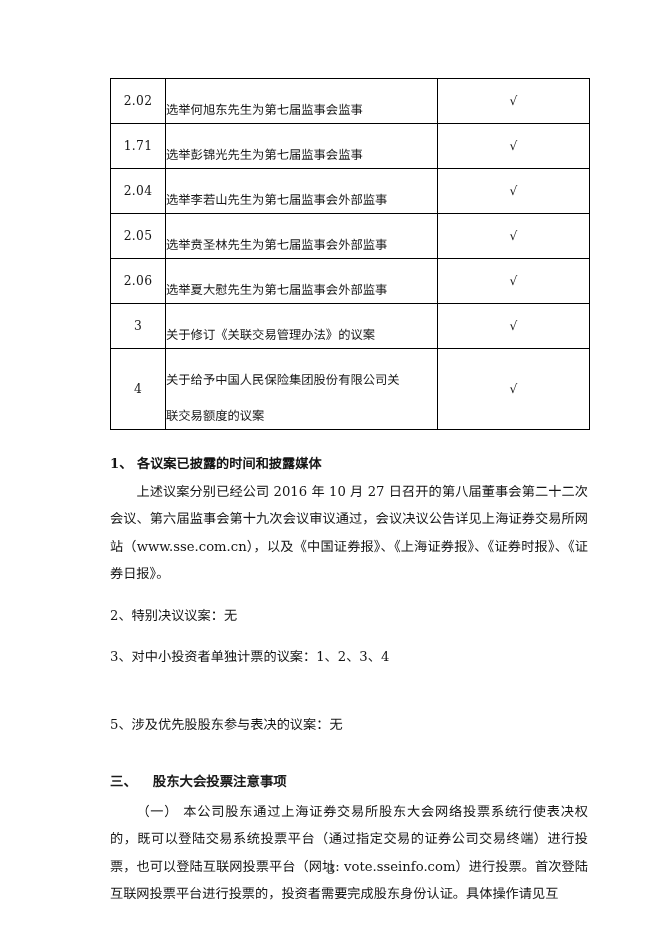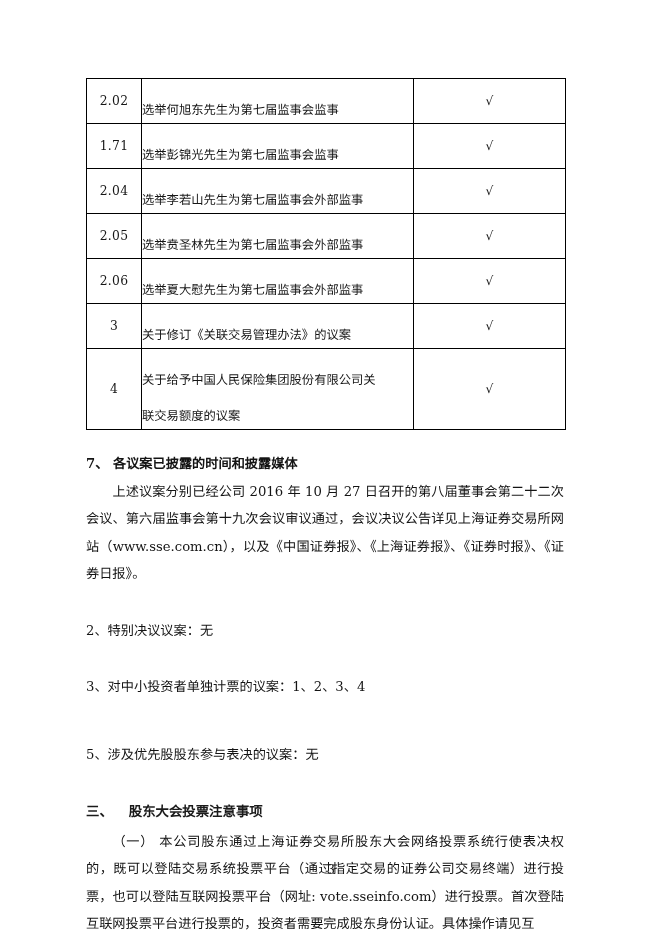--- a/index.html
+++ b/index.html
@@ -17,21 +17,21 @@
     -webkit-font-smoothing: antialiased;
   }
   .page {
     position: absolute;
     inset: 0;
     background: #ffffff;
     overflow: hidden;
   }
   .content {
     position: absolute;
-    left: 86px;
+    left: 110px;
     top: 78px;
     width: 478px;
   }
 
   
   table.proposal-table {
     border-collapse: collapse;
     width: 478px;
     table-layout: fixed;
     margin: 0 0 0 0;
@@ -84,21 +84,21 @@
   .sec p.indent {
     text-indent: 2em;
   }
   .heading-bold {
     font-weight: bold;
     font-size: 13.4px;
     line-height: 27.5px;
     margin-top: 30px;
   }
   .heading-bold .h-num { margin-right: 16px; }
-  .gap-lg { margin-top: 29px; }
+  .gap-lg { margin-top: 14px; }
   .gap-md { margin-top: 40px; }
 
   
   .page-number {
     position: absolute;
     left: 0;
     right: 0;
     top: 862px;
     text-align: center;
     font-size: 12.5px;
@@ -161,21 +161,21 @@
           <td class="col-desc">
               <span class="wrap-line">关于给予中国人民保险集团股份有限公司关</span>
               <span class="wrap-line">联交易额度的议案</span>
             </td>
           <td class="col-mark">√</td>
         </tr>
       </tbody>
     </table>
 
     <div class="sec">
-      <p class="numlead">7、 各议案已披露的时间和披露媒体</p>
+      <p class="numlead">1、 各议案已披露的时间和披露媒体</p>
       <p class="indent">上述议案分别已经公司 2016 年 10 月 27 日召开的第八届董事会第二十二次会议、第六届监事会第十九次会议审议通过，会议决议公告详见上海证券交易所网站（www.sse.com.cn），以及《中国证券报》、《上海证券报》、《证券时报》、《证券日报》。</p>
     </div>
 
     <div class="sec gap-lg">
       <p>2、特别决议议案：无</p>
     </div>
 
     <div class="sec gap-lg">
       <p>3、对中小投资者单独计票的议案：1、2、3、4</p>
     </div>

